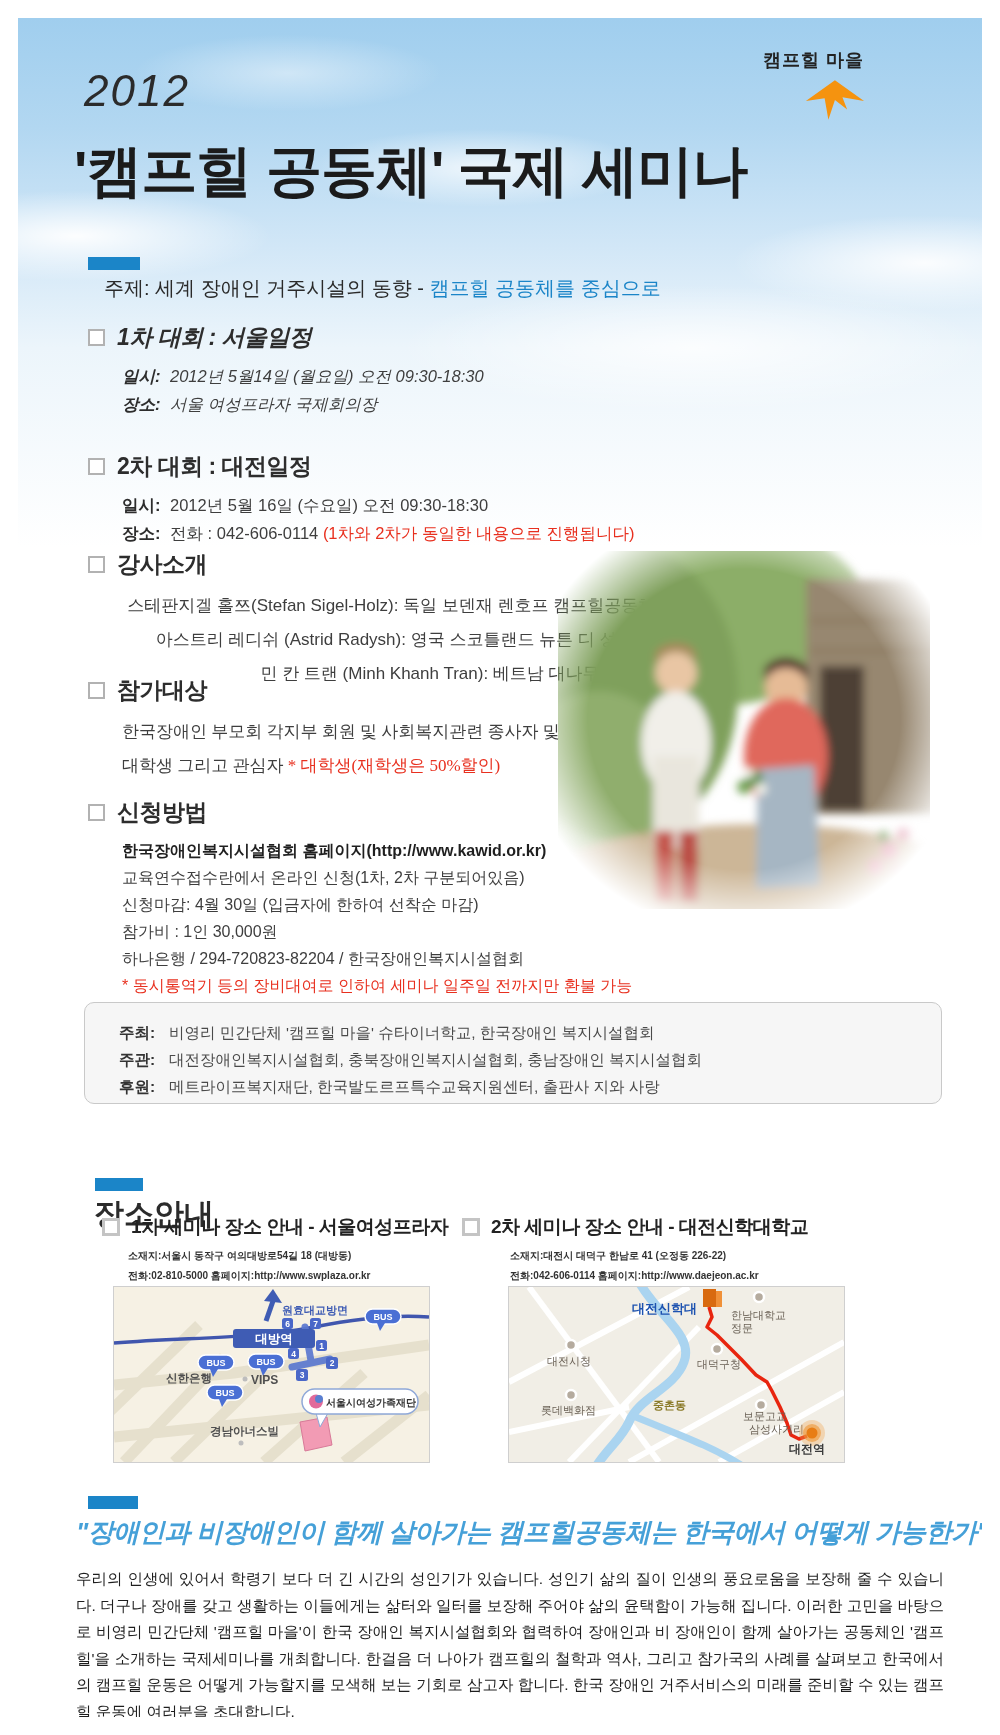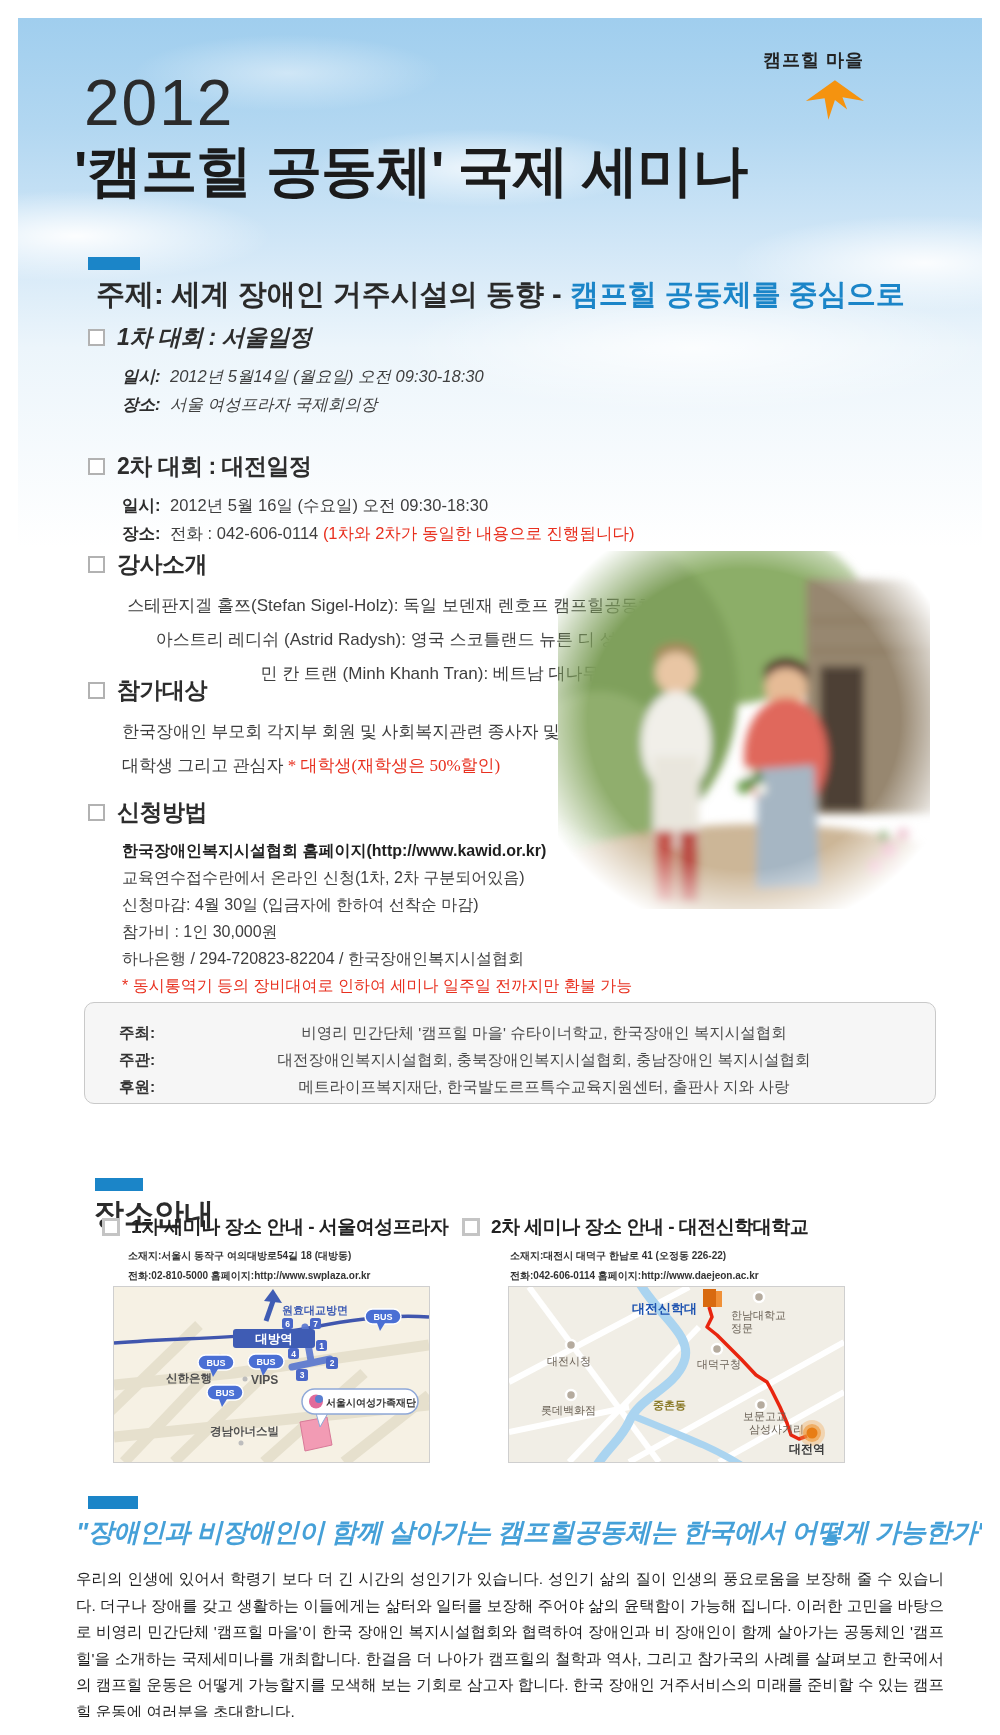--- a/index.html
+++ b/index.html
@@ -11,37 +11,37 @@
       radial-gradient(320px 80px at 94% 245px, rgba(255,255,255,.9), rgba(255,255,255,0) 60%),
       radial-gradient(220px 55px at 28% 55px, rgba(255,255,255,.45), rgba(255,255,255,0) 70%),
       radial-gradient(420px 90px at 70% 330px, rgba(255,255,255,.8), rgba(255,255,255,0) 70%),
       linear-gradient(180deg,#a0ceee 0,#b2d7f1 110px,#d2e7f7 230px,#ecf5fb 330px,#ffffff 530px);
   }
   .abs{position:absolute;}
   
   .logo{position:absolute;top:30px;right:118px;display:flex;align-items:flex-end;gap:3px;flex-direction:column;}
   .logo .txt{font-size:18px;font-weight:700;color:#222;letter-spacing:1px;margin-bottom:3px;}
   
-  .year{left:66px;top:48px;font-size:64px;color:#2b2b2b;letter-spacing:2px;}
+  .year{left:66px;top:48px;font-size:44px;color:#2b2b2b;letter-spacing:2px;font-style:italic;}
   .main-title{left:56px;top:116px;font-size:56px;font-weight:800;color:#1b1b1b;letter-spacing:-1px;}
   .bluebar{width:52px;height:13px;background:#1b85c8;}
-  .theme{left:78px;top:257px;font-size:29px;font-weight:700;color:#2a2a2a;}
+  .theme{left:86px;top:257px;font-size:20px;font-weight:400;color:#2a2a2a;}
   .theme .hl{color:#1b85c8;}
   
   .sec-head{display:flex;align-items:center;gap:12px;}
   .cbox{width:13px;height:13px;border:2px solid #b2b2b2;background:#fff;flex:0 0 auto;}
   .sec-title{font-size:23px;font-weight:800;color:#2d2d2d;letter-spacing:-0.5px;}
   .sec-body{margin-left:34px;margin-top:9px;font-size:16.5px;line-height:28px;color:#3e3e3e;}
   .row{position:relative;padding-left:48px;}
   .row .lbl{position:absolute;left:0;top:0;font-weight:700;color:#2d2d2d;}
   .red{color:#e8301f;}
   .bold-line{font-weight:700;color:#1f1f1f;}
   .speak li, .plain-line{list-style:none;}
   
-  .orgbox{left:66px;top:984px;width:800px;height:84px;background:#f6f6f6;border:1px solid #c9c9c9;border-radius:10px;padding:16px 16px 0 34px;text-align:center;}
+  .orgbox{left:66px;top:984px;width:800px;height:84px;background:#f6f6f6;border:1px solid #c9c9c9;border-radius:10px;padding:16px 22px 0 34px;}
   .orgrow{position:relative;padding-left:50px;font-size:15.5px;line-height:27px;color:#4a4a4a;}
   .orgrow .lbl{position:absolute;left:0;top:0;font-weight:700;color:#333;}
   
   .venues-title{left:76px;top:1176px;font-size:30px;font-weight:800;color:#2b2b2b;}
   .venue-head{display:flex;align-items:center;gap:11px;}
   .vbox{width:12px;height:12px;border:3px solid #c4c4c4;background:#fff;flex:0 0 auto;}
   .venue-title{font-size:19px;font-weight:800;color:#222;letter-spacing:-0.5px;}
   .venue-addr{font-size:10px;font-weight:700;line-height:20px;color:#333;}
   .map{border:1px solid #cfcfcf;background:#f6f1e4;}
   svg text{font-family:"Liberation Sans","DejaVu Sans",sans-serif;}

